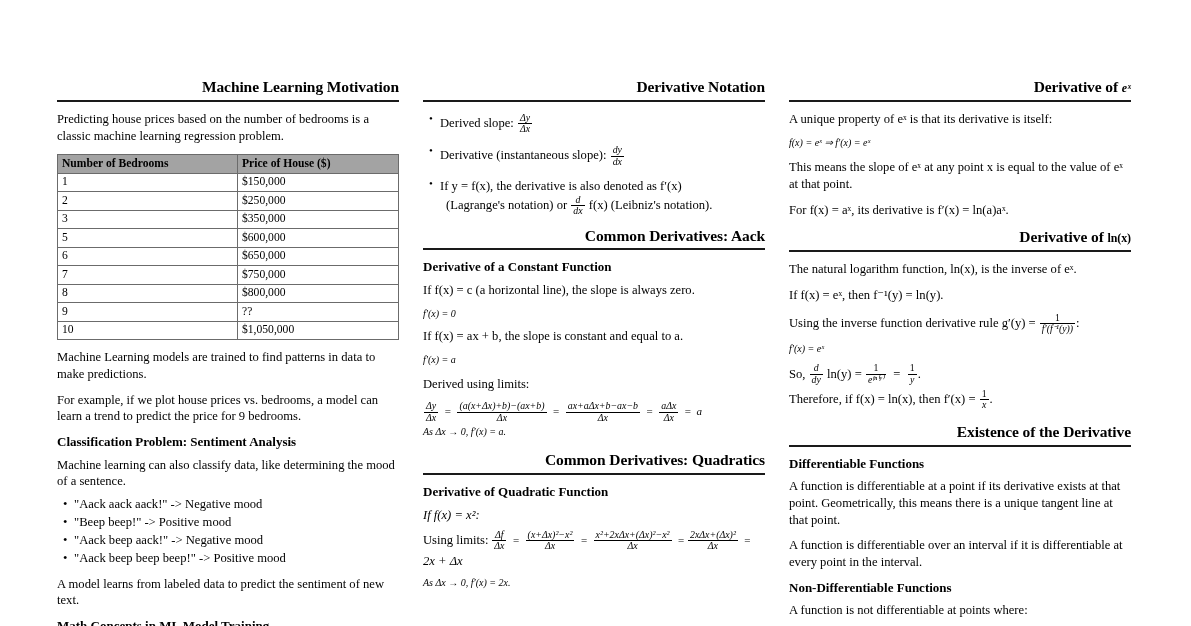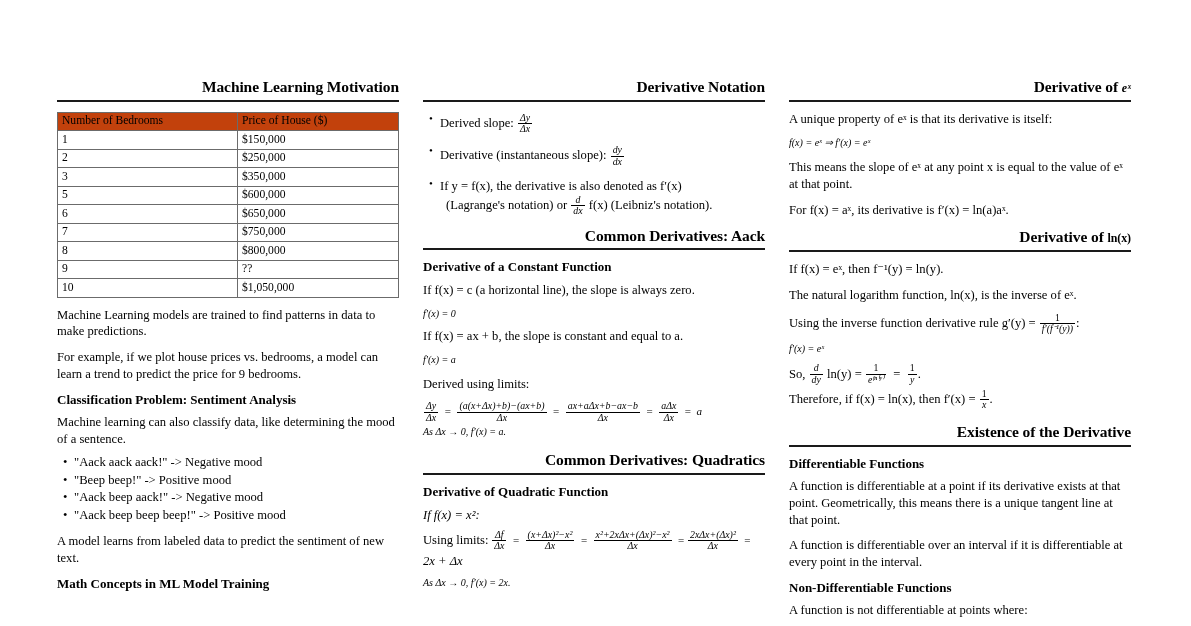--- a/index.html
+++ b/index.html
@@ -86,22 +86,22 @@
     font-size: 11.6px;
   }
   table.data th, table.data td {
     border: 1px solid #6b6b6b;
     padding: 1.5px 4px;
     text-align: left;
     line-height: 1.25;
     font-weight: normal;
   }
   table.data th {
-    background: #c2410c;
-    font-weight: normal;
+    background: #a3a3a3;
+    font-weight: bold;
     font-size: 11.6px;
   }
   table.data td:first-child, table.data th:first-child { width: 171px; }
 
   
   .mi { font-family: "Liberation Serif", serif; font-style: italic; }
   .mb { font-family: "Liberation Serif", serif; font-style: normal; }
   .frac {
     display: inline-block;
     vertical-align: -0.52em;
@@ -118,20 +118,21 @@
 </style>
 </head>
 <body>
 
 <div class="page">
 
   <div class="col">
 
     <h1 class="sec">Machine Learning Motivation</h1>
 
+    <p>Predicting house prices based on the number of bedrooms is a classic machine learning regression problem.</p>
 
     <table class="data">
       <thead>
         <tr>
           <th>Number of Bedrooms</th>
           <th>Price of House ($)</th>
         </tr>
       </thead>
       <tbody>
         <tr>
@@ -310,22 +311,22 @@
     <p>A unique property of eˣ is that its derivative is itself:</p>
     <div class="eq mi">f(x) = eˣ ⇒ f′(x) = eˣ</div>
     <p>This means the slope of eˣ at any point x is equal to the value of eˣ at that point.</p>
     <p>For f(x) = aˣ, its derivative is f′(x) = ln(a)aˣ.</p>
 
     <h1 class="sec" style="margin-top:10px">
       <span>Derivative of</span>
       <span class="sm mb">ln(x)</span>
     </h1>
 
+    <p>The natural logarithm function, ln(x), is the inverse of eˣ.</p>
     <p>If f(x) = eˣ, then f⁻¹(y) = ln(y).</p>
-    <p>The natural logarithm function, ln(x), is the inverse of eˣ.</p>
 
     <p>
       <span>Using the inverse function derivative rule g′(y) =</span>
       <span class="frac">
         <span class="num">1</span>
         <span class="den mi">f′(f⁻¹(y))</span>
       </span><span>:</span>
     </p>
 
     <div class="eq mi">f′(x) = eˣ</div>

